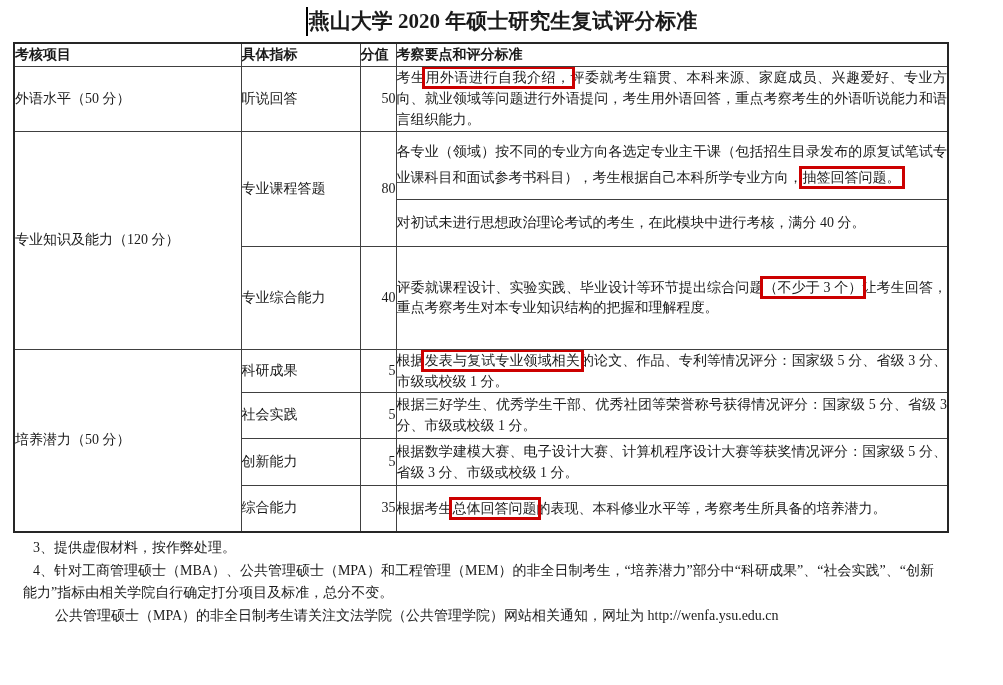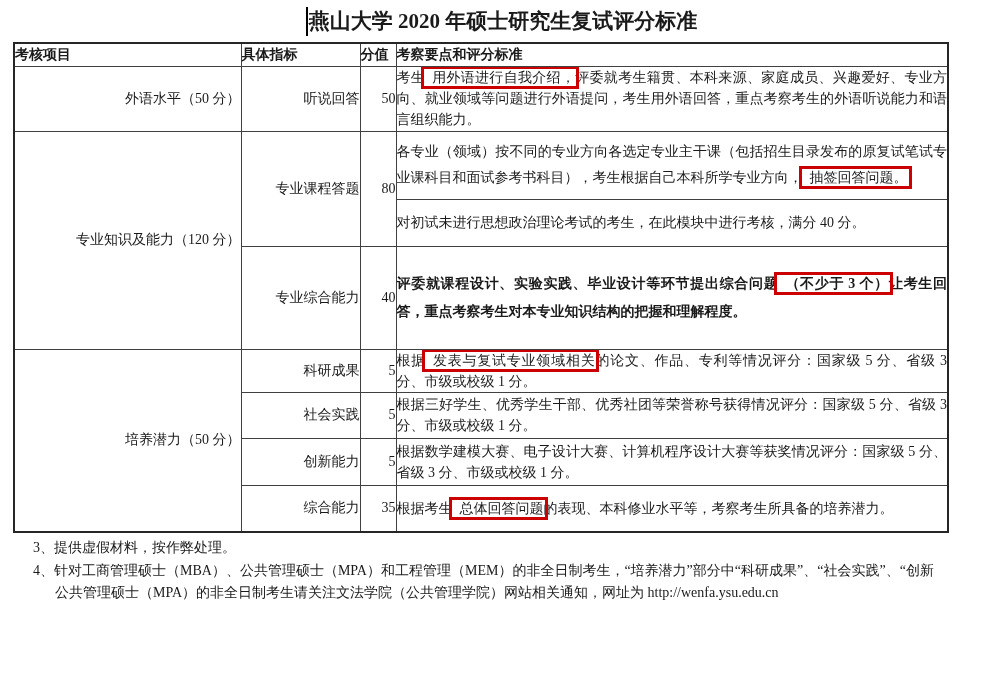--- a/index.html
+++ b/index.html
@@ -10,35 +10,35 @@
   .title-row { position:absolute; top:4px; left:0; width:100%; height:34px;
     display:flex; justify-content:center; align-items:center; }
   .cursor { width:2px; height:29px; background:#000; margin-right:1px; flex:0 0 auto; }
   .title { font-size:21px; font-weight:bold; margin:0; white-space:nowrap; }
 
   table.scoring { position:absolute; left:13px; top:42px; width:934px;
     border-collapse:collapse; table-layout:fixed; border:2px solid #262626; }
   table.scoring td { border:1px solid #404040; vertical-align:middle;
     font-size:14px; overflow:hidden; padding:0; }
   td.hd { font-weight:bold; text-align:left; }
-  td.c-item, td.c-ind { text-align:right; padding:0 2px; line-height:20px; }
+  td.c-item, td.c-ind { text-align:left; padding:0 2px; line-height:20px; }
   td.c-score { text-align:right; }
   td.c-text { text-align:justify; padding:1px 3px 1px 4px; line-height:21px; }
   td.lh26 { line-height:26px; }
-  td.lh24 { line-height:28px;font-weight:bold; }
+  td.lh24 { line-height:20px; }
   tr.h-hdr { height:23px; }
   tr.h-a   { height:65px; }
   tr.h-b1  { height:68px; }
   tr.h-b2  { height:47px; }
   tr.h-b3  { height:103px; }
   tr.h-c1  { height:43px; }
   tr.h-c2  { height:46px; }
   tr.h-c3  { height:47px; }
   tr.h-c4  { height:47px;margin-left:20px; }
-  .hl { outline:3px solid #cc0000; outline-offset:1px;padding-left:7px; }
+  .hl { outline:3px solid #cc0000; outline-offset:1px; }
 
   .notes { position:absolute; left:5px; top:537px; width:996px; font-size:14px; }
   .note-line { white-space:nowrap; height:22.5px; line-height:22.5px; overflow:hidden; }
   .ind1 { margin-left:28px; }
   .indw { margin-left:18px; }
   .ind2 { margin-left:50px; }
 </style>
 </head>
 <body>
 
@@ -101,14 +101,15 @@
     <td class="c-ind">综合能力</td>
     <td class="c-score">35</td>
     <td class="c-text"><span>根据考生</span><span class="hl">总体回答问题</span><span>的表现、本科修业水平等，考察考生所具备的培养潜力。</span></td>
   </tr>
 </tbody>
   </table>
 
 <div class="notes">
   <div class="note-line ind1">3、提供虚假材料，按作弊处理。</div>
   <div class="note-line ind1">4、针对工商管理硕士（MBA）、公共管理硕士（MPA）和工程管理（MEM）的非全日制考生，“培养潜力”部分中“科研成果”、“社会实践”、“创新</div>
+  <div class="note-line indw">能力”指标由相关学院自行确定打分项目及标准，总分不变。</div>
   <div class="note-line ind2">公共管理硕士（MPA）的非全日制考生请关注文法学院（公共管理学院）网站相关通知，网址为 http://wenfa.ysu.edu.cn</div>
 </div>
 
 </body></html>

